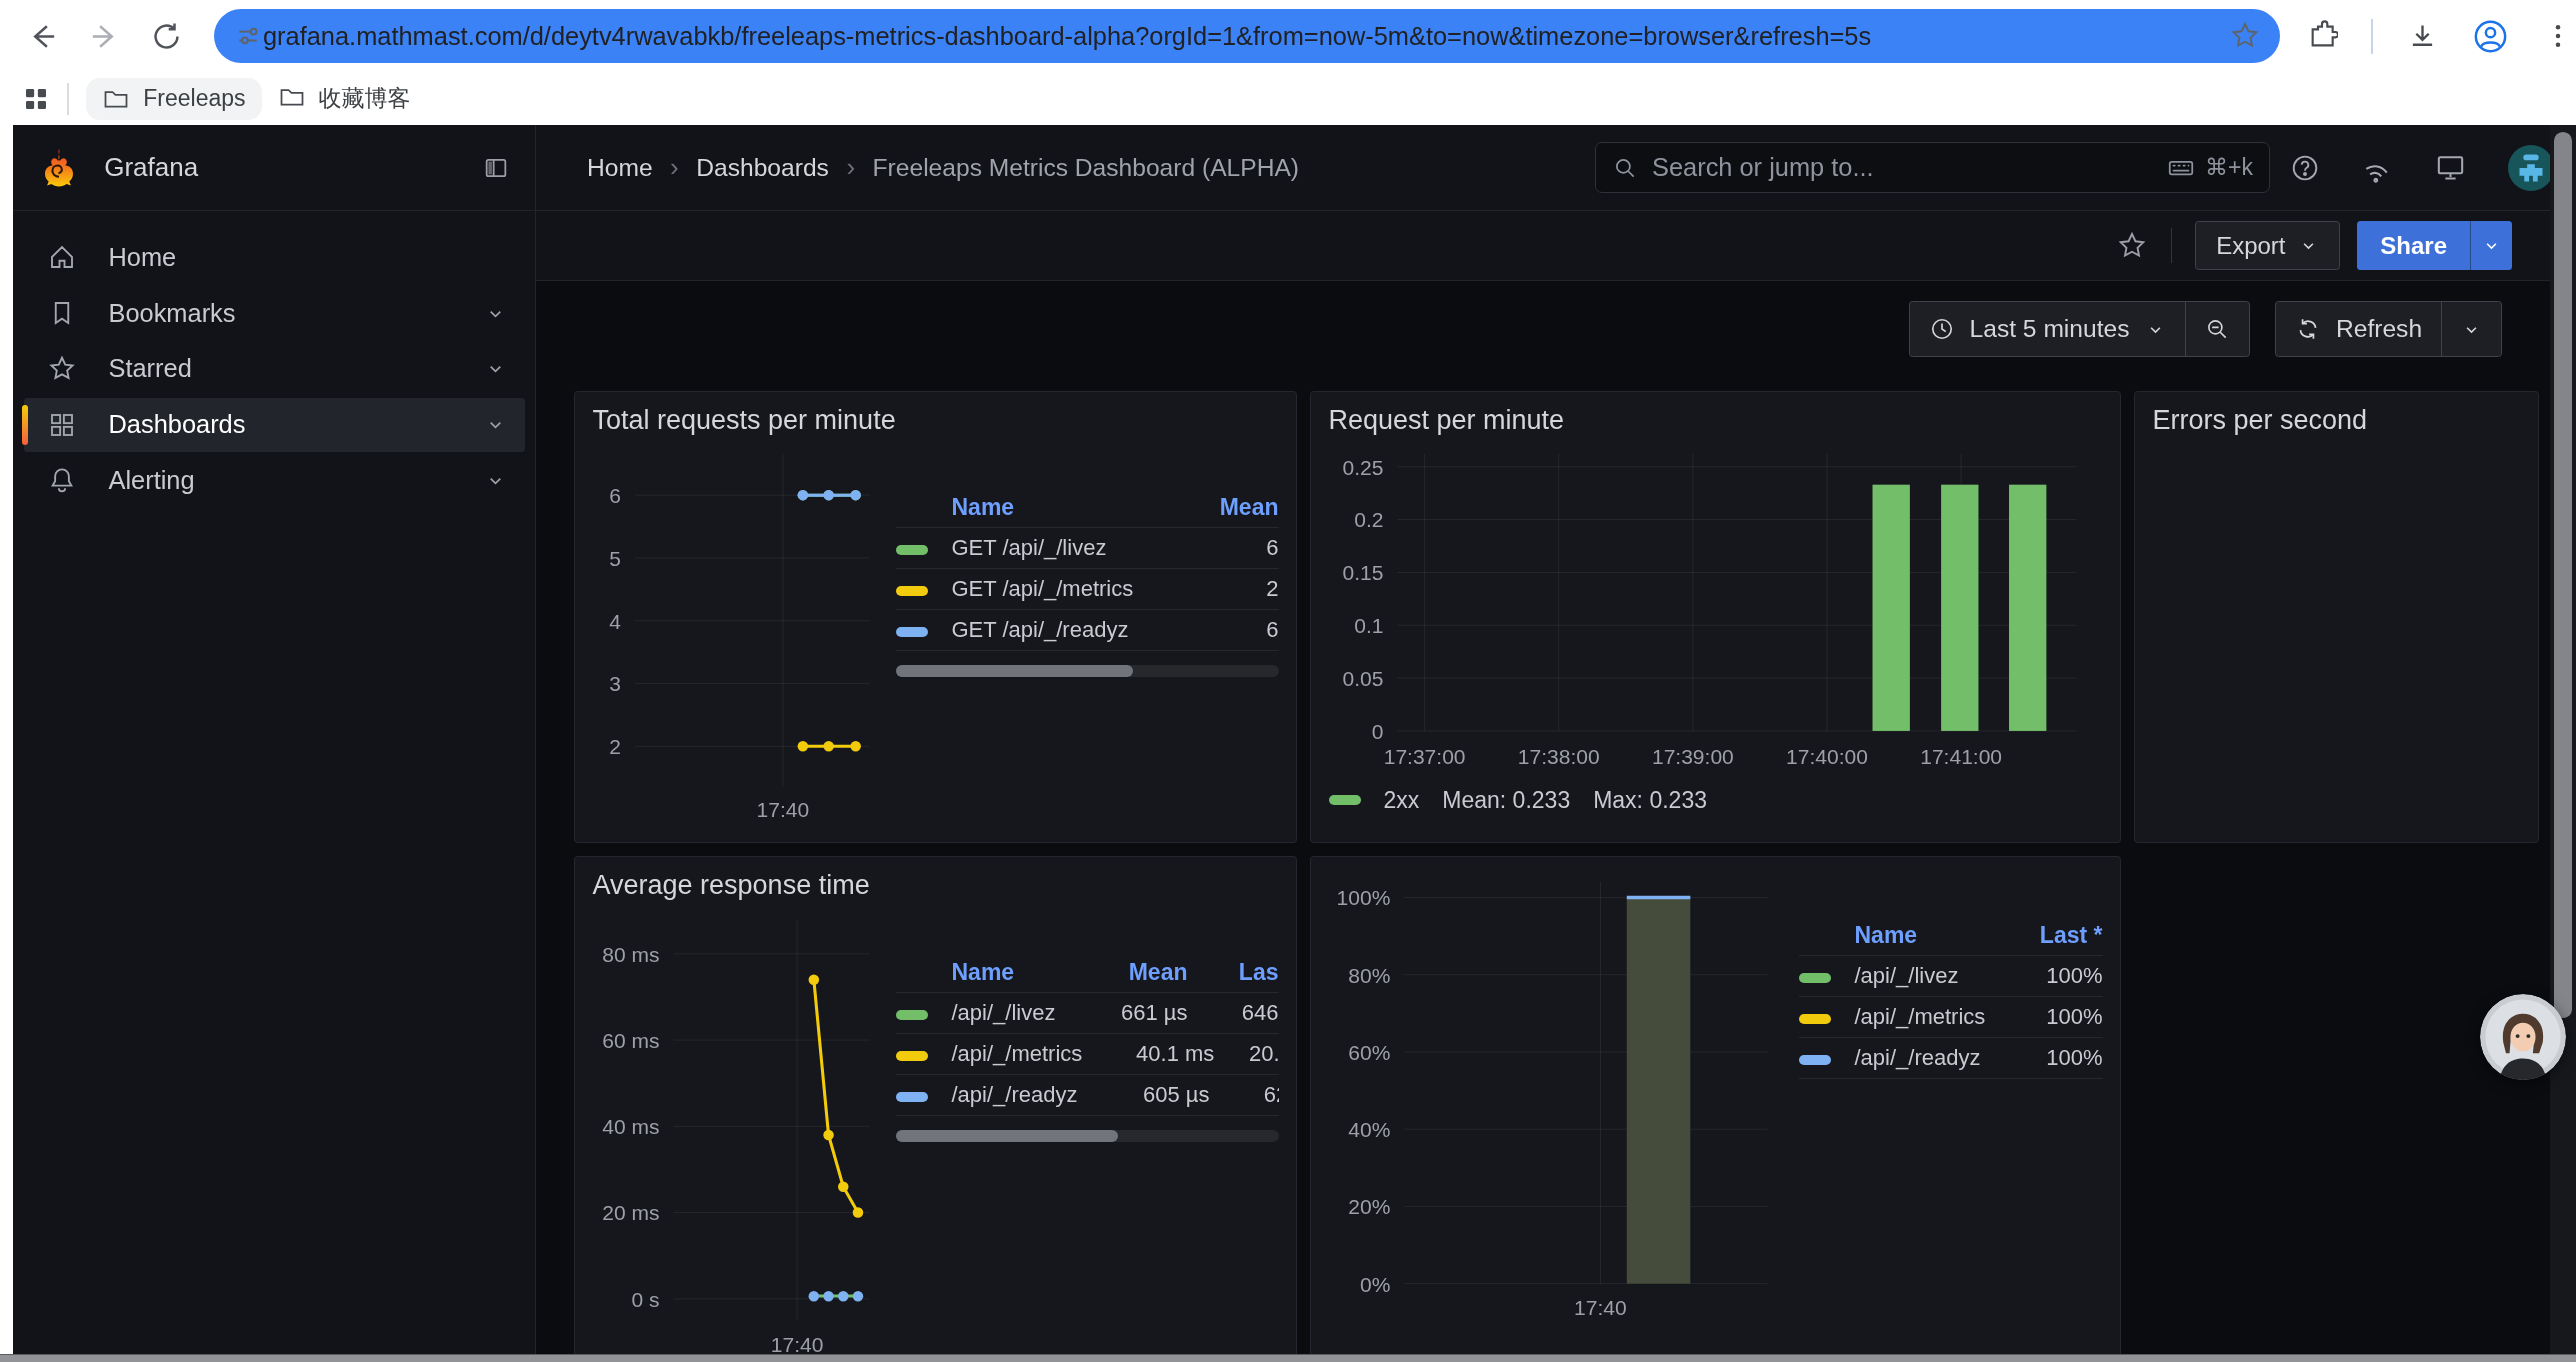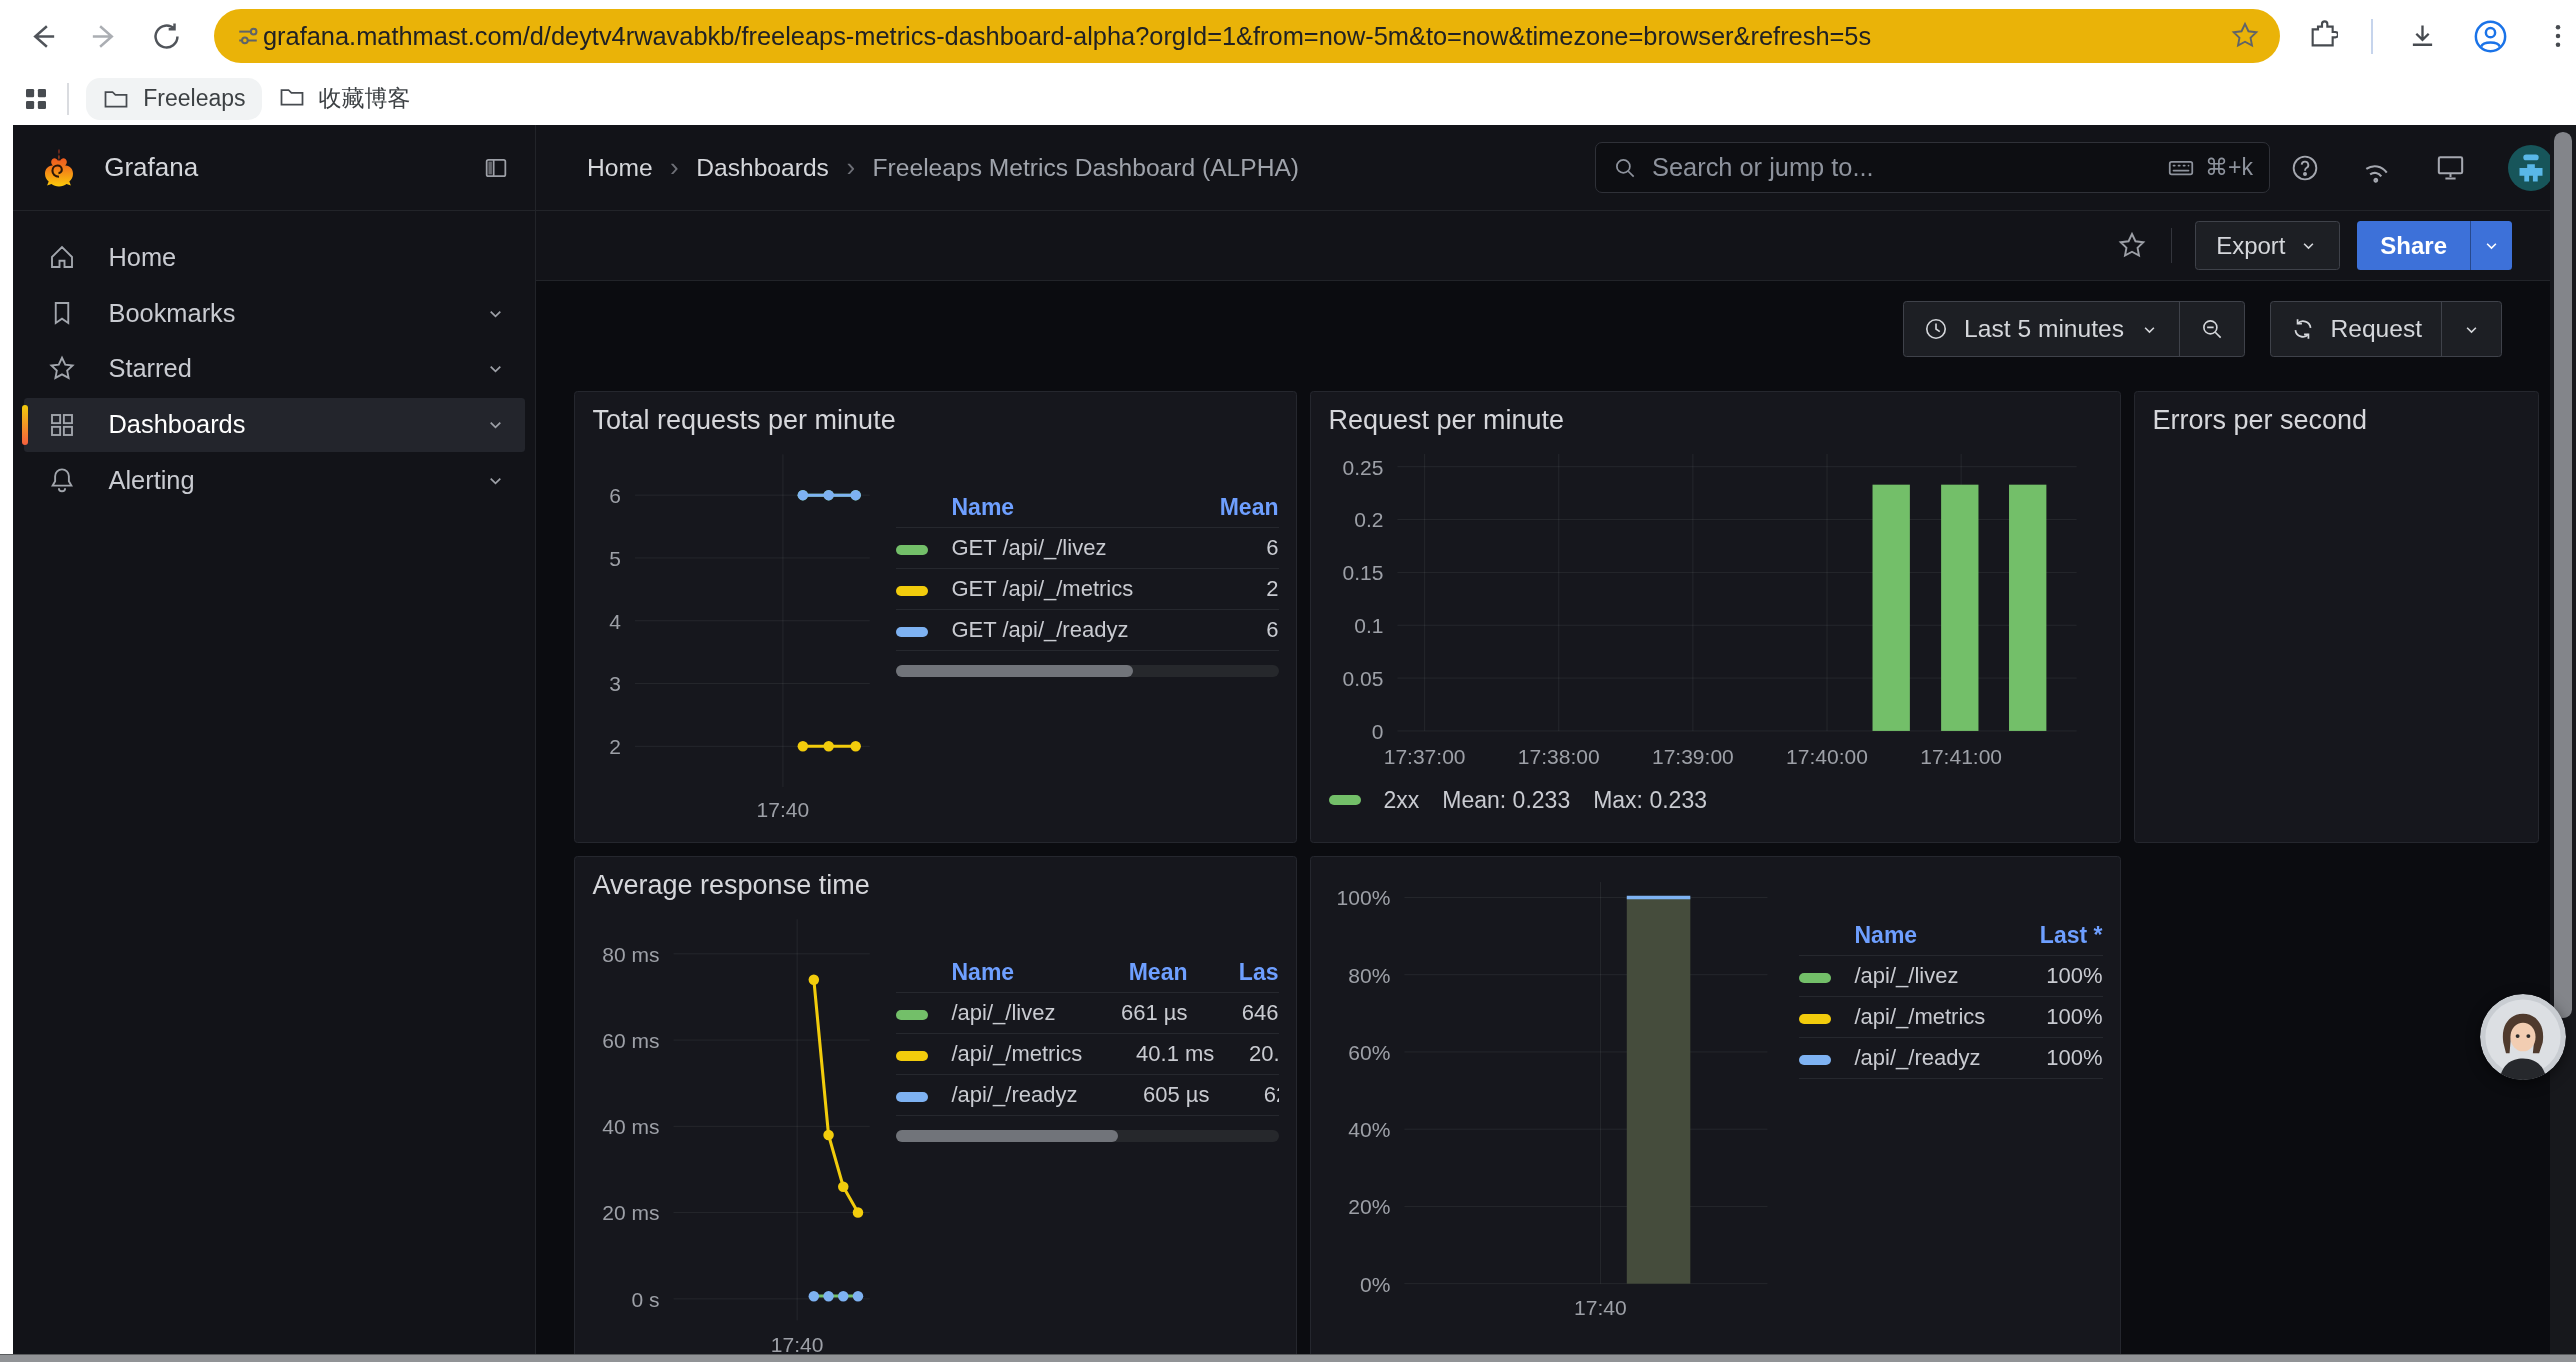--- a/index.html
+++ b/index.html
@@ -7,21 +7,21 @@
     font-family:"Liberation Sans","DejaVu Sans",sans-serif; background:#fff; }
   body { position:relative; }
   svg { display:block; }
 
   
   .chrome-top { position:absolute; left:0; top:0; width:2576px; height:72px;
     background:#ffffff; display:flex; align-items:center; }
   .nav-ic { width:39px; height:39px; display:flex; align-items:center; justify-content:center;
     color:#50545A; margin-left:23px; cursor:pointer; }
   .nav-ic.disabled { color:#ABAEB3; }
-  .omnibox { height:54px; background:#eab308; border-radius:27px; margin-left:28px;
+  .omnibox { height:54px; background:#3b82f6; border-radius:27px; margin-left:28px;
     width:2066px; display:flex; align-items:center; padding:0 19px; }
   .omnibox input { flex:1; border:none; outline:none; background:transparent;
     font-size:25.4px; color:#202124; font-family:inherit; }
   .omni-right { display:flex; align-items:center; }
   .chrome-right { display:flex; align-items:center; margin-left:26px; gap:33px; }
   .chrome-sep { width:1.8px; height:35px; background:#C6D4EC; }
 
   .bookmarks-bar { position:absolute; left:0; top:72px; width:2576px; height:53px;
     background:#ffffff; display:flex; align-items:center; }
   .bm-sep { width:1.8px; height:32px; background:#DADCE0; margin:0 17.5px 0 16px; }
@@ -406,21 +406,21 @@
               <path d="M30 30l10 10M15 21h12"></path>
             </svg>
         </span>
       </div>
       <div class="tgroup">
         <span class="tseg">
           <svg width="26" height="26" viewBox="0 0 48 48" fill="none" stroke="currentColor" stroke-width="3.2">
               <path d="M38 22a14 14 0 0 0-24-8M10 26a14 14 0 0 0 24 8"></path>
               <path d="M14 6v8h8M34 42v-8h-8"></path>
             </svg>
-          <span>Request</span>
+          <span>Refresh</span>
         </span>
         <span class="tdiv"></span>
         <span class="tseg">
           <svg width="21" height="21" viewBox="0 0 48 48" fill="none" stroke="currentColor" stroke-width="3.6">
               <path d="M14 20l10 10 10-10"></path>
             </svg>
         </span>
       </div>
     </div>
 

